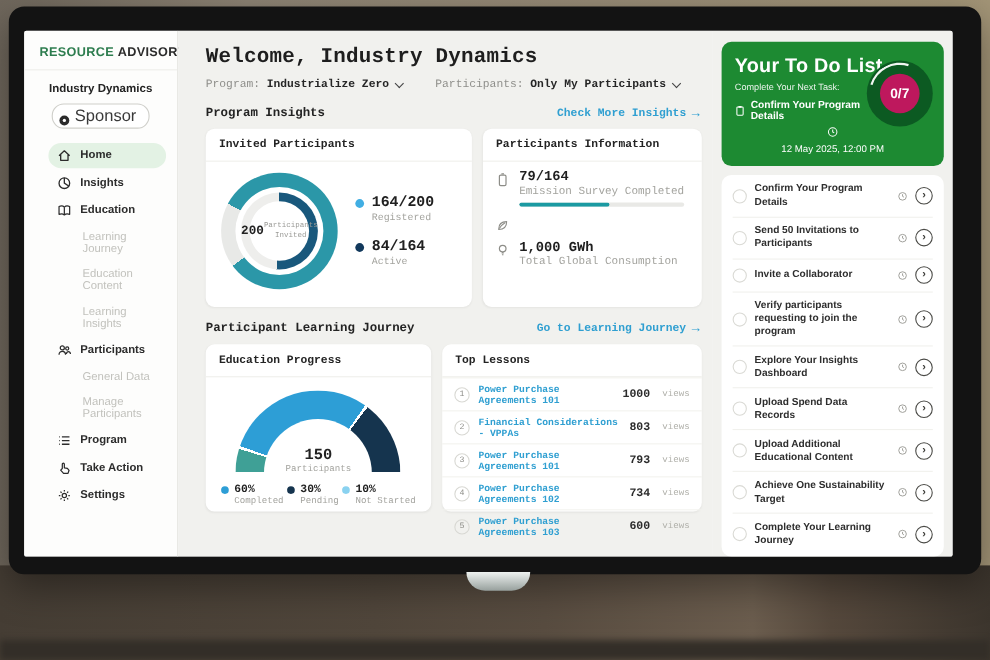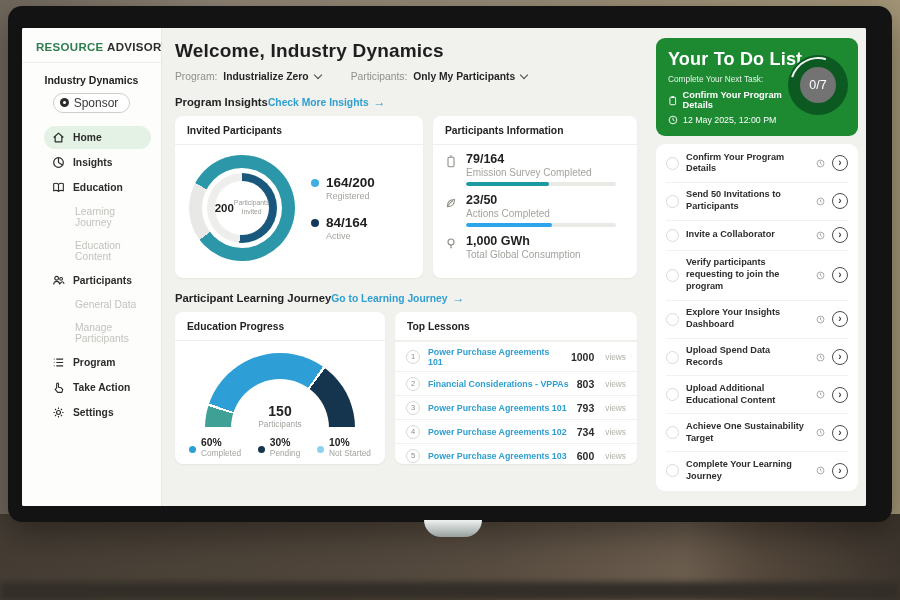--- a/index.html
+++ b/index.html
@@ -16,41 +16,41 @@
     border-radius:0 0 30px 30px; background:linear-gradient(180deg,#eef2f0, #97a09d); }
 
   .screen { position:absolute; left:22px; top:28px; width:844px; height:478px; background:#ffffff;
     display:flex; overflow:hidden; font-size:11px; color:#2d2d2d; border-radius:2px; }
 
   
   .sidebar { width:140px; flex:none; background:#fdfdfc; border-right:1px solid #e7e7e3; display:flex; flex-direction:column; }
   .logo { padding:11px 12px 9px 14px; font-size:11.5px; font-weight:bold; letter-spacing:.3px; border-bottom:1px solid #ededea; white-space:nowrap; }
   .logo .g { color:#2e7d4f; } .logo .d { color:#2c2c2c; } .logo .plus { color:#2c2c2c; font-size:8px; vertical-align:super; }
   .org { text-align:center; font-weight:bold; font-size:10.5px; color:#232323; margin-top:11px; }
-  .sponsor { margin:7px auto 0; display:flex; align-items:center; gap:5px; border:1px solid #cfcfca;
-    border-radius:11px; padding:2px 11px 2px 6px; font-size:12px; color:#3a3a3a; background:#fff; }
+  .sponsor { margin:7px auto 0; display:flex; align-items:flex-end; gap:5px; border:1px solid #cfcfca;
+    border-radius:11px; padding:2px 11px 2px 6px; font-size:15px; color:#3a3a3a; background:#fff; }
   .sponsor-dot { width:9px; height:9px; border-radius:50%; background:#2b2b2b; position:relative; }
   .sponsor-dot::after { content:""; position:absolute; left:3px; top:3px; width:3px; height:3px; background:#fff; border-radius:50%; }
   .nav { margin-top:12px; display:flex; flex-direction:column;padding-left:16px; }
   .nav-item { display:flex; align-items:center; gap:8px; padding:5px 8px 5px 14px; margin:1px 0;
     font-weight:bold; font-size:10.3px; color:#2c2c2c; cursor:pointer; }
   .nav-item svg { flex:none; }
   .nav-item.active { background:#e3f2e4; border-radius:14px; margin:1px 10px 1px 6px; padding-left:8px; }
   .nav-item.sub { padding-left:37px; color:#c2c2bd; font-weight:normal; }
 
   
-  .main { flex:1; background:#f1f1ee; padding:9px 10px 0 13px; min-width:0; }
+  .main { flex:1; background:#f1f1ee; padding:9px 10px 0 25px; min-width:0;font-family:Liberation Mono, monospace; }
   .h1 { font-size:19px; font-weight:bold; color:#1e1e1e; letter-spacing:.2px; margin:3px 0 9px; }
   .filters { display:flex; align-items:center; gap:30px; font-size:10.3px; color:#8f8f8b; }
   .filter { display:flex; align-items:center; gap:6px; cursor:pointer; }
   .filter b { color:#262626; font-size:10.3px; }
   .caret-down { width:6px; height:6px; border-right:1.5px solid #444; border-bottom:1.5px solid #444; transform:rotate(45deg); margin-top:-3px; }
   .caret-up { width:6px; height:6px; border-right:1.5px solid #2f9fd1; border-bottom:1.5px solid #2f9fd1; transform:rotate(225deg); margin-bottom:-3px; }
 
-  .section-head { display:flex; justify-content:flex-start; align-items:center; margin:13px 2px 7px 0; }
+  .section-head { display:flex; justify-content:space-between; align-items:center; margin:13px 2px 7px 0; }
   .section-title { font-weight:bold; font-size:11.3px; color:#232323; }
   .link { color:#2f9fd1; font-weight:bold; font-size:10.3px; display:flex; align-items:center; gap:5px; cursor:pointer; }
   .link .arr { font-size:12px; }
 
   .cards { display:flex; gap:10px; }
   .card { background:#fff; border-radius:8px; box-shadow:0 1px 2px rgba(0,0,0,.05); }
   .card-title { font-weight:bold; font-size:10.3px; color:#232323; padding:9px 12px 8px; border-bottom:1px solid #efefeb; }
 
   
   .card-invited { width:248px; height:162px; }
@@ -81,48 +81,48 @@
 
   
   .card-edu { width:210px; height:152px; }
   .gauge-wrap { position:relative; width:150px; height:76px; margin:12px auto 0; overflow:hidden; }
   .gauge-arc { position:absolute; left:0; top:0; width:150px; height:150px; border-radius:50%; }
   .gauge-hole { position:absolute; left:26px; top:26px; width:98px; height:98px; border-radius:50%; background:#fff; }
   .gauge-center { position:absolute; left:0; right:0; bottom:0; text-align:center; }
   .gauge-center .v { font-size:14px; font-weight:bold; color:#222; }
   .gauge-center .l { font-size:8.3px; color:#a3a39e; }
   .edu-legend { display:flex; justify-content:space-between; padding:8px 14px 0 14px; }
-  .edu-leg-item { display:flex; gap:5px;align-items:center; }
+  .edu-leg-item { display:flex; gap:5px; }
   .edu-dot { width:7px; height:7px; border-radius:50%; margin-top:3px; flex:none; }
   .edu-val { font-weight:bold; font-size:10.3px; color:#222; }
   .edu-lab { font-size:8.3px; color:#a3a39e; }
 
   
   .card-lessons { width:242px; height:152px; }
   .lesson-row { display:flex; align-items:center; gap:8px; padding:4.5px 11px; border-top:1px solid #f2f2ee; cursor:pointer; }
   .lesson-row:first-of-type { border-top:none; }
   .rank { width:14px; height:14px; flex:none; border:1px solid #d8d8d3; border-radius:50%; font-size:7.5px; color:#8b8b86;
     display:flex; align-items:center; justify-content:center; }
   .lesson-title { flex:1; color:#2f9fd1; font-weight:bold; font-size:8.8px; }
   .views { font-weight:bold; font-size:10.5px; color:#2c2c2c; }
   .views-lab { font-size:8.3px; color:#b0b0aa; margin-left:3px; }
 
   
   .todo-col { width:218px; flex:none; background:#f1f1ee; padding:10px 8px 0; display:flex; flex-direction:column; gap:8px; }
   .todo-head { position:relative; background:#1d8a32; border-radius:9px; padding:11px 12px; color:#fff; min-height:96px; }
   .todo-title { font-weight:bold; font-size:18px; letter-spacing:.2px; }
   .todo-sub { font-size:8.3px; margin-top:4px; opacity:.9; }
   .todo-next { display:flex; gap:5px; align-items:center; font-weight:bold; font-size:9.3px; margin-top:6px; width:140px; }
-  .todo-due { display:flex; gap:5px; align-items:center; font-size:8.8px; margin-top:5px; }
+  .todo-due { display:flex; gap:5px; align-items:center; font-size:8.8px; margin-top:5px;flex-direction:column; }
   .ring { position:absolute; right:10px; top:17px; width:60px; height:60px; border-radius:50%; background:#0c5a22;
     display:flex; align-items:center; justify-content:center; }
   .ring::after { content:""; position:absolute; inset:2px; border-radius:50%; border:2px solid transparent;
     border-top-color:rgba(255,255,255,.95); transform:rotate(-28deg); }
-  .ring-inner { width:36px; height:36px; border-radius:50%; background:#737373; display:flex; align-items:center; justify-content:center;
-    font-weight:normal; font-size:12.5px; color:#fff; }
+  .ring-inner { width:36px; height:36px; border-radius:50%; background:#be185d; display:flex; align-items:center; justify-content:center;
+    font-weight:bold; font-size:12.5px; color:#fff; }
 
   .tasks-card { background:#fff; border-radius:9px; padding:1px 10px 2px; }
   .task-row { display:flex; align-items:center; gap:7px; padding:6.5px 0; border-bottom:1px solid #f1f1ed; cursor:pointer; }
   .task-check { width:13px; height:13px; flex:none; border:1.5px solid #dadad5; border-radius:50%; }
   .task-label { flex:1; font-weight:bold; font-size:9.2px; color:#2e2e2e; line-height:1.3; }
   .task-clock { flex:none; color:#a0a09b; display:flex; }
   .task-go { width:16px; height:16px; flex:none; border:1.4px solid #4b4b47; border-radius:50%; display:flex;
     align-items:center; justify-content:center; font-size:10px; font-weight:bold; color:#3c3c38; padding-bottom:1px; }
   .collapse-row { display:flex; justify-content:center; align-items:center; gap:7px; padding:8px 0 7px; }
 
@@ -166,20 +166,23 @@
             <path d="M1.8 3C3.8 2.1 5.8 2.4 7 3.6 8.2 2.4 10.2 2.1 12.2 3V10.6C10.2 9.8 8.2 10.1 7 11.2 5.8 10.1 3.8 9.8 1.8 10.6Z"></path>
             <path d="M7 3.6V11.2"></path>
           </svg>
         <span>Education</span>
       </div>
       <div class="nav-item sub">
         <span>Learning Journey</span>
       </div>
       <div class="nav-item sub">
         <span>Education Content</span>
+      </div>
+      <div class="nav-item sub">
+        <span>Learning Insights</span>
       </div>
       <div class="nav-item">
         <svg class="ic" width="13" height="13" viewBox="0 0 14 14" fill="none" stroke="#2c2c2c" stroke-width="1.2">
             <circle cx="5" cy="4.6" r="2"></circle>
             <circle cx="9.8" cy="5.2" r="1.5"></circle>
             <path d="M1.8 11.4C1.8 9.2 3.3 8 5 8S8.2 9.2 8.2 11.4"></path>
             <path d="M9 10.6C9.2 9.1 10 8.3 11 8.3 12 8.3 12.8 9.1 13 10.6"></path>
           </svg>
         <span>Participants</span>
       </div>
@@ -285,27 +288,20 @@
             <div class="bar-track">
               <div class="bar-fill bar-teal" style="width: 55%;"></div>
             </div>
           </div>
         </div>
         <div class="info-row">
           <svg class="ic info-icon" width="12" height="13" viewBox="0 0 13 13" fill="none" stroke="currentColor" stroke-width="1.1" stroke-linejoin="round">
               <path d="M2.6 10.4C2.6 6 5.4 3.2 10.4 3.2 10.4 8.2 7.6 11 2.6 11Z"></path>
               <path d="M3.2 10C4.6 7.6 6.4 5.8 8.8 4.4"></path>
             </svg>
-          <div>
-            <div class="info-val">23/50</div>
-            <div class="info-lab">Actions Completed</div>
-            <div class="bar-track">
-              <div class="bar-fill bar-blue" style="width: 57%;"></div>
-            </div>
-          </div>
         </div>
         <div class="info-row">
           <svg class="ic info-icon" width="12" height="13" viewBox="0 0 12 13" fill="none" stroke="currentColor" stroke-width="1.1">
               <circle cx="6" cy="5" r="3"></circle>
               <path d="M5 9h2M5.3 10.6h1.4M6 8v1"></path>
             </svg>
           <div>
             <div class="info-val">1,000 GWh</div>
             <div class="info-lab">Total Global Consumption</div>
           </div>

